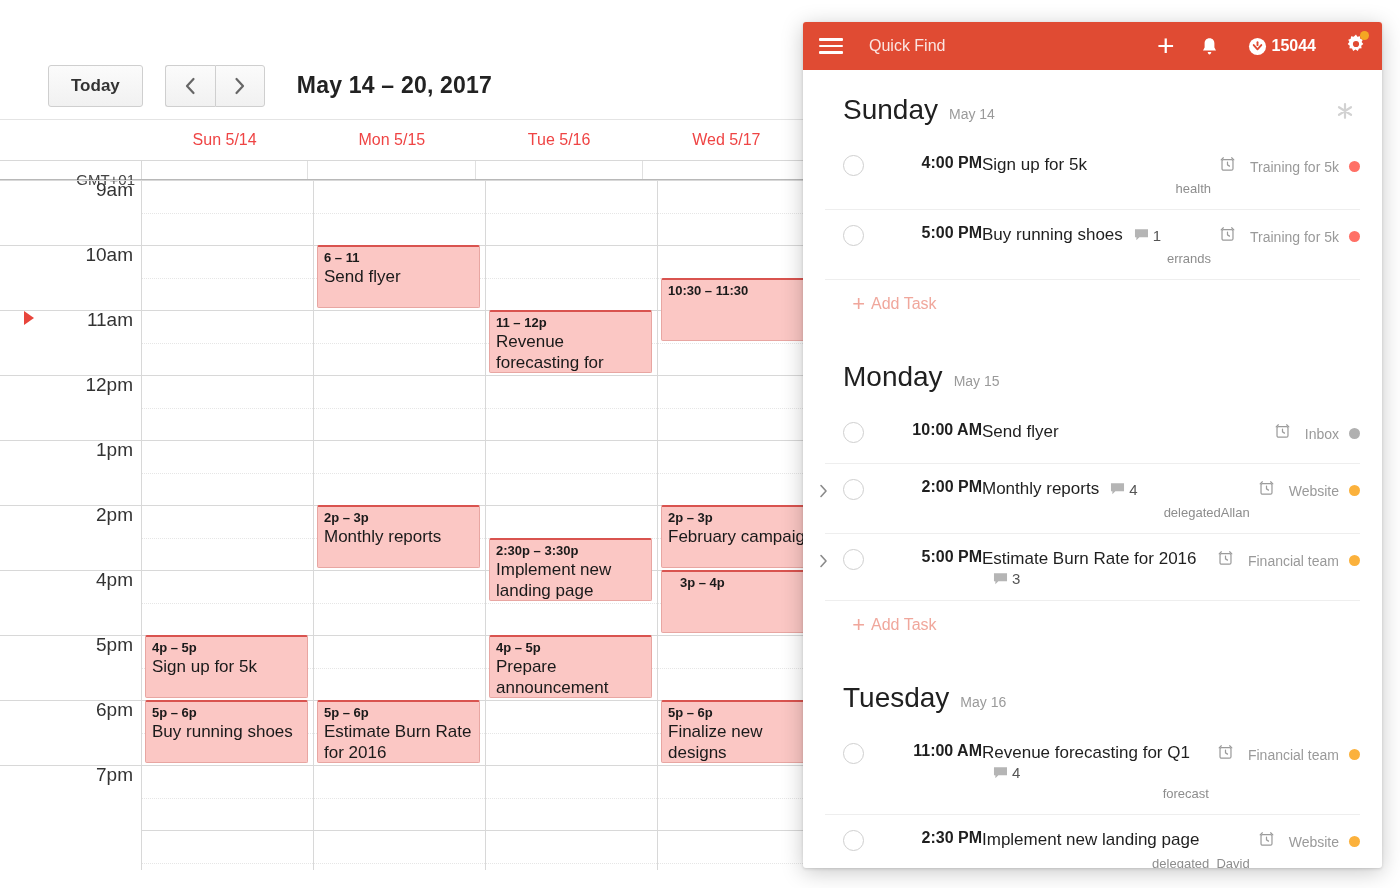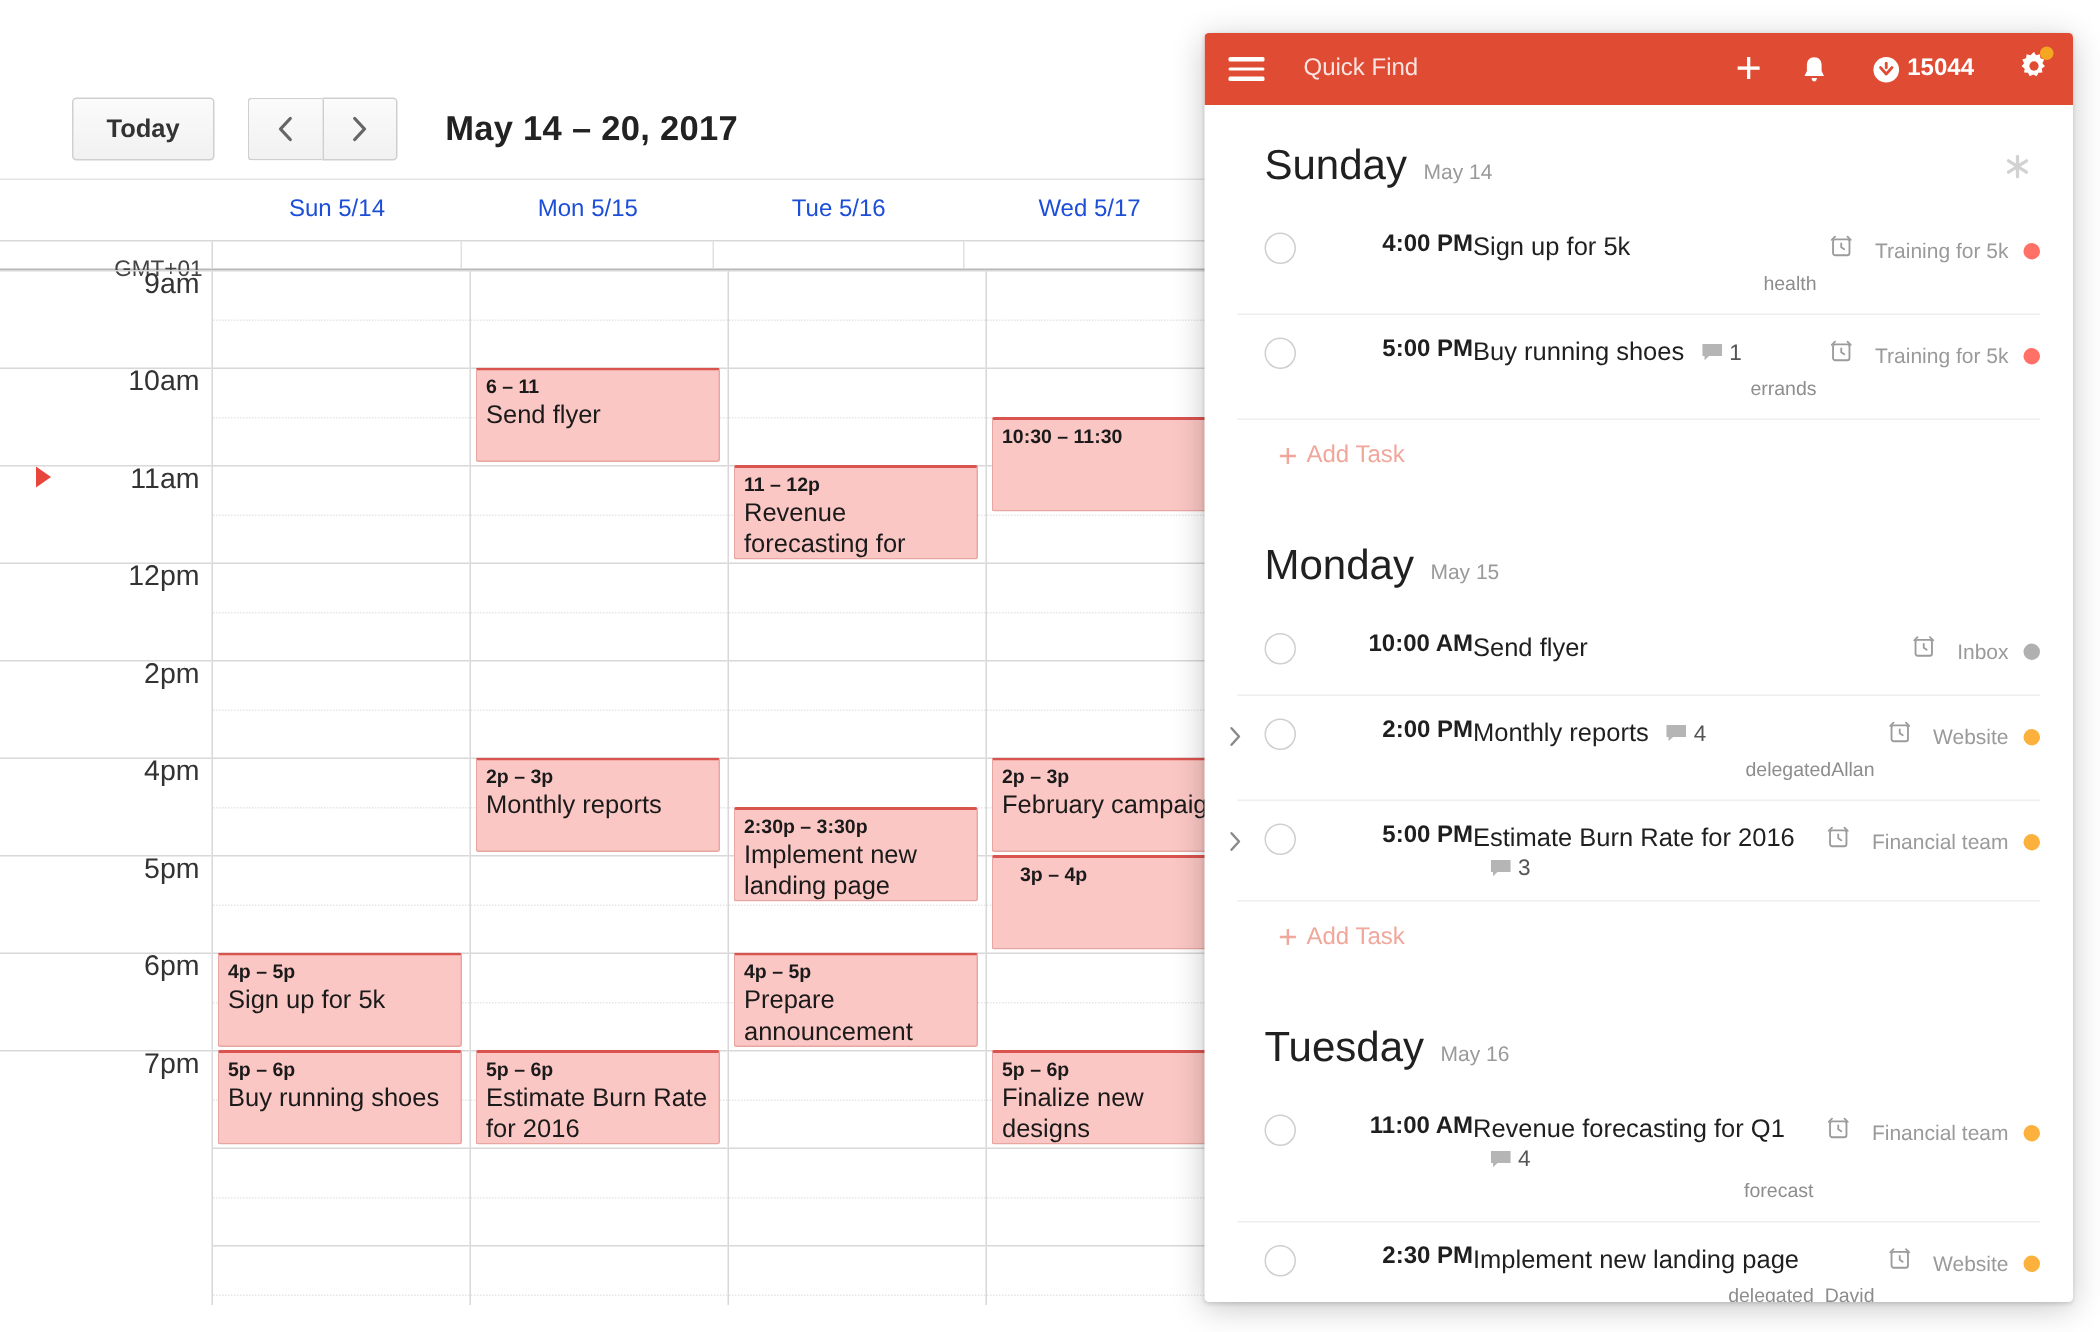--- a/index.html
+++ b/index.html
@@ -51,21 +51,21 @@
 
   .cal-daynames {
     display: flex;
     height: 40px;
     padding-left: 141px;
     align-items: center;
     background: #fff;
   }
   .cal-daynames .dn {
     width: 172px; text-align: center;
-    font-size: 16px; color: #1d4ed8; font-weight: normal;
+    font-size: 16px; color: #ef4444; font-weight: normal;
   }
 
   .cal-allday {
     display: flex; height: 20px;
     padding-left: 141px;
     border-top: 1px solid #d8d8d8;
     border-bottom: 1px solid #b8b8b8;
   }
   .cal-allday .ad { width: 172px; border-right: 1px solid #e0e0e0; }
   .cal-allday .ad:first-child { border-left: 1px solid #d8d8d8; }
@@ -281,20 +281,23 @@
           </div>
           <div class="time-slot">
             <span class="tlabel">10am</span>
           </div>
           <div class="time-slot">
             <span class="tlabel">11am</span>
             <div class="now-marker"></div>
           </div>
           <div class="time-slot">
             <span class="tlabel">12pm</span>
+          </div>
+          <div class="time-slot">
+            <span class="tlabel">1pm</span>
           </div>
           <div class="time-slot">
             <span class="tlabel">2pm</span>
           </div>
           <div class="time-slot">
             <span class="tlabel">4pm</span>
           </div>
           <div class="time-slot">
             <span class="tlabel">5pm</span>
           </div>

